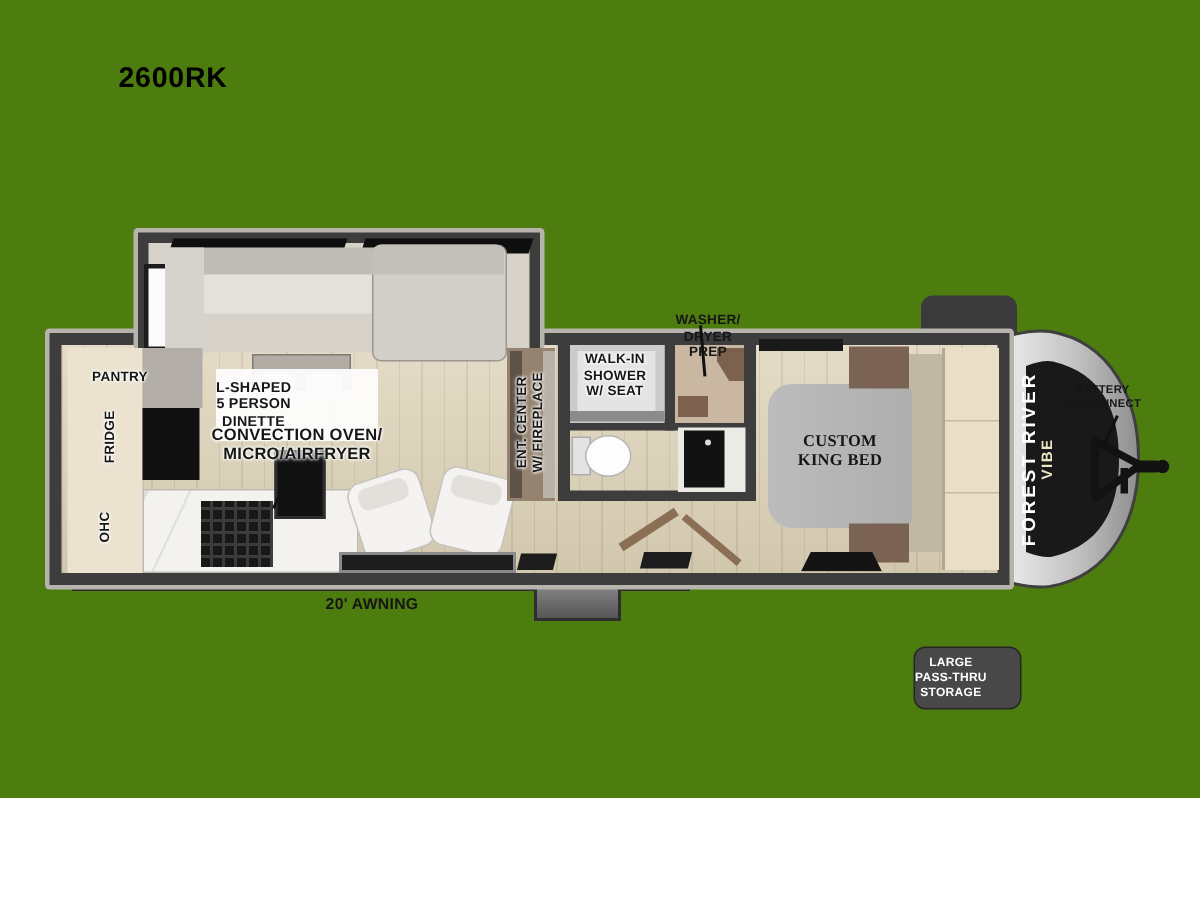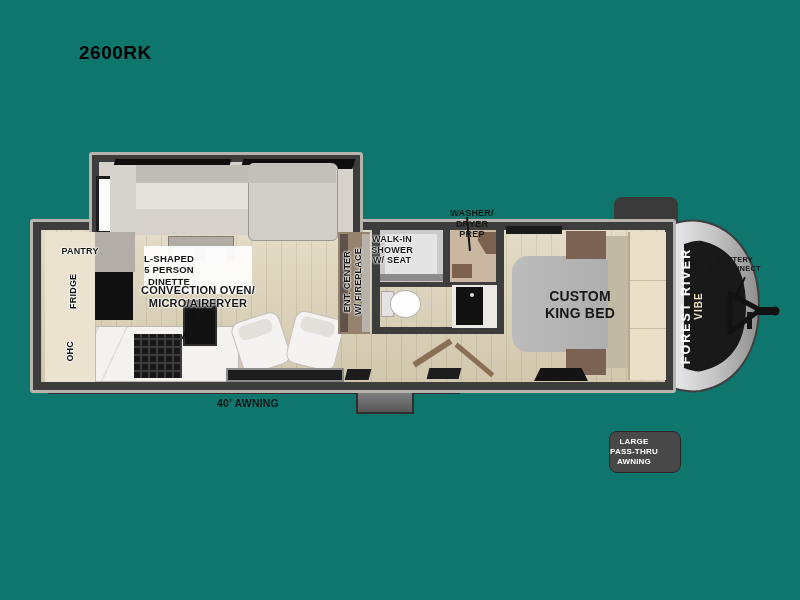--- a/index.html
+++ b/index.html
@@ -1,43 +1,43 @@
 <!DOCTYPE html>
 <html><head>
 <meta charset="utf-8">
 <style>
   html,body{margin:0;padding:0;background:#fff;}
-  .canvas{position:relative;width:800px;height:600px;background:#0f766e;overflow:hidden;
+  .canvas{position:relative;width:800px;height:532px;background:#4d7c0f;overflow:hidden;
           font-family:"Liberation Sans",sans-serif;}
   .abs{position:absolute;}
   .wood{background-color:#ddd2b7;
         background-image:repeating-linear-gradient(90deg,rgba(120,100,70,.14) 0 1px,rgba(0,0,0,0) 1px 15px),
         linear-gradient(180deg,rgba(255,255,255,.22),rgba(0,0,0,.05));}
   .wall{background:#3d3d3d;}
   .lbl{position:absolute;font-weight:bold;color:#161616;text-align:center;
        white-space:pre-line;line-height:1.18;letter-spacing:.2px;}
   .halo{text-shadow:0 0 2px #fff,0 0 2px #fff,0 0 3px #fff;}
   .whitebox{background:rgba(253,253,253,.94);display:flex;align-items:center;justify-content:flex-start;margin-top:48px;}
 </style>
 </head>
 <body>
 
 <div class="canvas">
 
   <div class="abs" style="left:79px;top:42px;font-size:19px;font-weight:600;letter-spacing:.5px;color:#000;">2600RK</div>
 
   <div class="abs" style="left:48px;top:391px;width:412px;height:3px;background:#2b2b2b;"></div>
   <div class="abs" style="left:356px;top:386px;width:54px;height:24px;background:linear-gradient(#8a8a8a,#565656);border:2px solid #2e2e2e;"></div>
-  <div class="lbl" style="left:196px;top:397px;width:104px;font-size:10.5px;">40' AWNING</div>
+  <div class="lbl" style="left:196px;top:397px;width:104px;font-size:10.5px;">20' AWNING</div>
 
   <div class="abs" style="left:614px;top:197px;width:64px;height:29px;background:#3a3a3a;border-radius:8px 8px 3px 3px;"></div>
   <div class="abs whitebox" style="left:609px;top:383px;width:70px;height:40px;background:#484848;border-radius:8px;border:1px solid #262626;">
     <div class="lbl" style="position:static;color:#fff;font-size:8px;line-height:1.25;">LARGE
 PASS-THRU
-AWNING</div>
+STORAGE</div>
   </div>
 
   <svg class="abs" style="left:656px;top:212px;" width="114" height="188" viewBox="0 0 114 188">
     <defs>
       <linearGradient id="capg" x1="0" y1="0" x2="1" y2="0">
         <stop offset="0" stop-color="#efefef"></stop>
           <stop offset=".55" stop-color="#c2c2c2"></stop>
           <stop offset="1" stop-color="#8e8e8e"></stop>
       </linearGradient>
     </defs>
@@ -118,21 +118,21 @@
 
   <div class="abs wall" style="left:372px;top:230px;width:8px;height:104px;"></div>
   <div class="abs wall" style="left:496px;top:230px;width:8px;height:104px;"></div>
   <div class="abs wall" style="left:372px;top:327px;width:132px;height:7px;"></div>
   <div class="abs wall" style="left:443px;top:230px;width:7px;height:57px;"></div>
   <div class="abs wall" style="left:379px;top:280px;width:125px;height:7px;"></div>
 
   <div class="abs" style="left:380px;top:230px;width:63px;height:52px;background:#cbcbcb;"></div>
   <div class="abs" style="left:385px;top:234px;width:52px;height:42px;background:#e4e4e4;"></div>
   <div class="abs" style="left:380px;top:274px;width:63px;height:7px;background:#8b8b8b;"></div>
-  <div class="lbl halo" style="left:356px;top:234px;width:72px;font-size:9px;">WALK-IN
+  <div class="lbl halo" style="left:374px;top:234px;width:72px;font-size:9px;">WALK-IN
 SHOWER
 W/ SEAT</div>
 
   <div class="abs" style="left:450px;top:230px;width:46px;height:52px;background:#c9b7a2;"></div>
   <div class="abs" style="left:478px;top:232px;width:18px;height:22px;background:#7b614e;clip-path:polygon(0 0,100% 0,100% 100%,45% 100%,0 40%);"></div>
   <div class="abs" style="left:452px;top:264px;width:20px;height:14px;background:#7b614e;"></div>
   <div class="lbl" style="left:436px;top:180px;width:72px;font-size:9px;margin-top:28px;">WASHER/
 DRYER
 PREP</div>
   <div class="abs" style="left:466px;top:217px;width:1.5px;height:34px;background:#111;transform:rotate(-5deg);transform-origin:top center;"></div>
@@ -143,21 +143,21 @@
   <div class="abs" style="left:456px;top:287px;width:27px;height:38px;background:#121212;"></div>
   <div class="abs" style="left:470px;top:293px;width:4px;height:4px;background:#ddd;border-radius:50%;"></div>
 
   <div class="abs" style="left:414px;top:362px;width:44px;height:6px;background:#8a6f55;transform:rotate(-33deg);transform-origin:left center;"></div>
   <div class="abs" style="left:456px;top:342px;width:48px;height:5px;background:#8a6f55;transform:rotate(40deg);transform-origin:left center;"></div>
 
   <div class="abs" style="left:606px;top:236px;width:22px;height:132px;background:#c2b9a4;"></div>
   <div class="abs" style="left:512px;top:256px;width:96px;height:96px;background:linear-gradient(90deg,#bcbcbc,#aeaeae);border-radius:16px 8px 8px 16px;"></div>
   <div class="abs" style="left:566px;top:231px;width:40px;height:28px;background:#7b6353;"></div>
   <div class="abs" style="left:566px;top:349px;width:40px;height:26px;background:#7b6353;"></div>
-  <div class="lbl" style="left:536px;top:288px;width:88px;font-size:14px;">CUSTOM
+  <div class="lbl" style="left:516px;top:288px;width:88px;font-size:11px;font-family:Liberation Serif, serif;">CUSTOM
 KING BED</div>
   <div class="abs" style="left:628px;top:232px;width:36px;height:148px;background:#e9dfc7;border-left:2px solid #b3a98f;">
     <div style="position:absolute;left:0;top:48px;width:100%;height:1px;background:#c6bca2;"></div>
     <div style="position:absolute;left:0;top:96px;width:100%;height:1px;background:#c6bca2;"></div>
   </div>
   <div class="abs" style="left:506px;top:226px;width:56px;height:8px;background:#1a1a1a;"></div>
   <div class="abs" style="left:534px;top:368px;width:54px;height:13px;background:#141414;clip-path:polygon(12% 0,88% 0,100% 100%,0 100%);"></div>
 
 </div>
 

